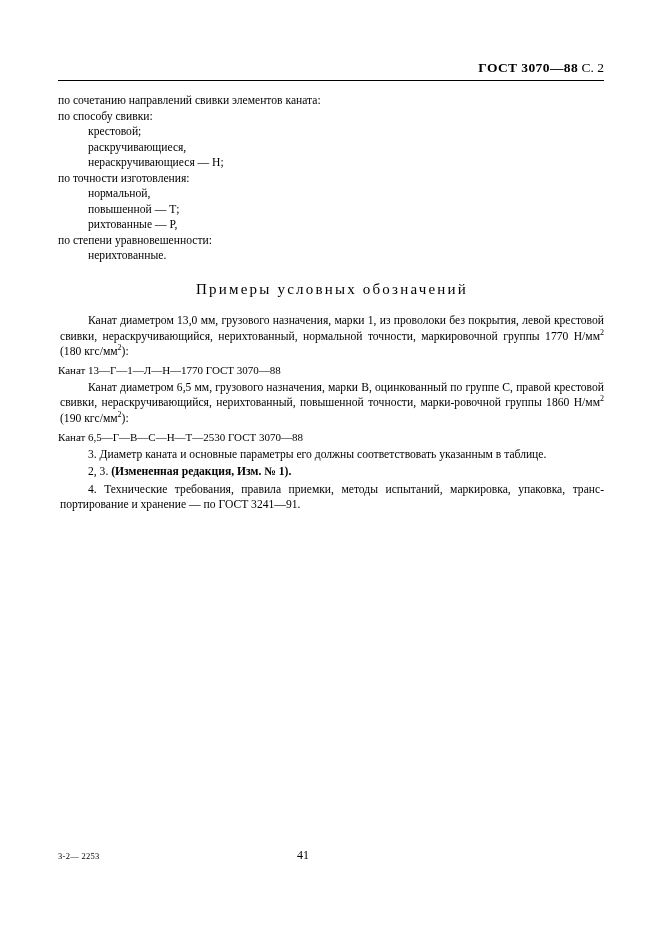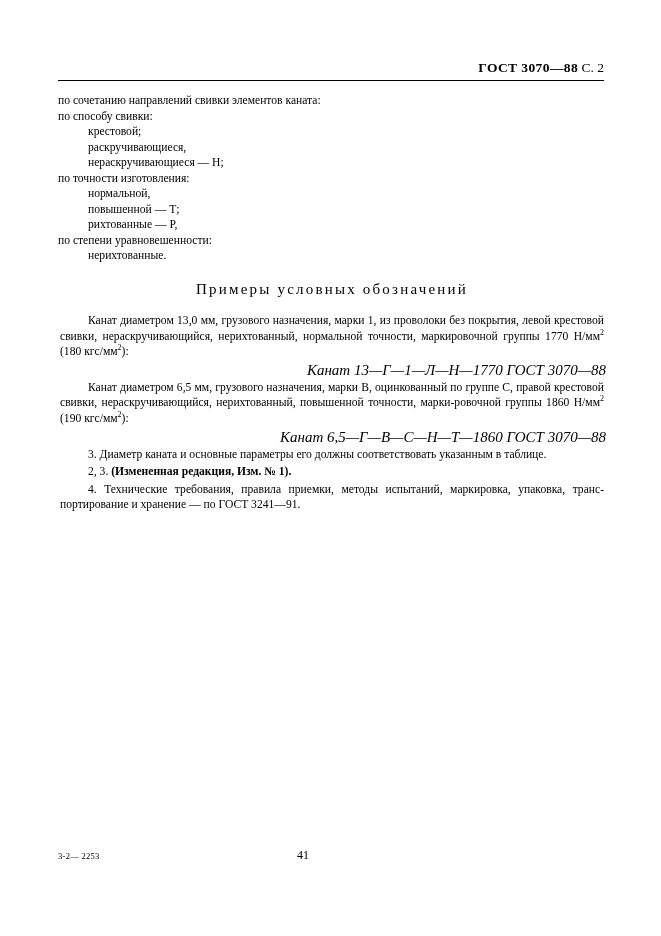--- a/index.html
+++ b/index.html
@@ -68,23 +68,22 @@
   }
   .para {
     text-align: justify;
     text-indent: 28px;
     font-size: 11.6px;
     line-height: 15.6px;
     margin: 2px;
   }
   .para.nojust { text-align: left; }
   .desig {
-    text-align: right;
-    font-style: italic;
-    font-size: 15px;
+    text-align: left;
+    font-size: 11px;
     line-height: 16px;
     margin: 2px 0 2px 0;
   }
   sup {
     font-size: 8px;
     vertical-align: super;
     line-height: 0;
   }
   .bold { font-weight: bold; }
   .footer-left {
@@ -133,21 +132,21 @@
     <div class="examples-title">Примеры условных обозначений</div>
 
     <div class="spacer-sm"></div>
 
     <p class="para"><span>Канат диаметром 13,0 мм, грузового назначения, марки 1, из проволоки без покрытия, левой крестовой свивки, нераскручивающийся, нерихтованный, нормальной точности, маркировочной группы 1770 Н/мм</span><sup>2</sup><span> (180 кгс/мм</span><sup>2</sup><span>):</span></p>
 
     <div class="desig">Канат 13—Г—1—Л—Н—1770 ГОСТ 3070—88</div>
 
     <p class="para"><span>Канат диаметром 6,5 мм, грузового назначения, марки В, оцинкованный по группе С, правой крестовой свивки, нераскручивающийся, нерихтованный, повышенной точности, марки-ровочной группы 1860 Н/мм</span><sup>2</sup><span> (190 кгс/мм</span><sup>2</sup><span>):</span></p>
 
-    <div class="desig">Канат 6,5—Г—В—С—Н—Т—1860 ГОСТ 3070—88</div>
+    <div class="desig">Канат 6,5—Г—В—С—Н—Т—2530 ГОСТ 3070—88</div>
 
     <p class="para nojust">3. Диаметр каната и основные параметры его должны соответствовать указанным в таблице.</p>
 
     <p class="para nojust"><span>2, 3. </span><span class="bold">(Измененная редакция, Изм. № 1).</span></p>
 
     <p class="para">4. Технические требования, правила приемки, методы испытаний, маркировка, упаковка, транс-портирование и хранение — по ГОСТ 3241—91.</p>
 
   </div>
 
   <div class="footer-left">3-2— 2253</div>

